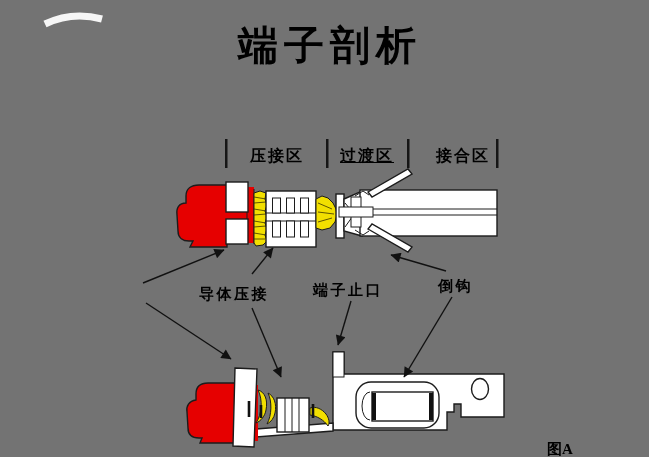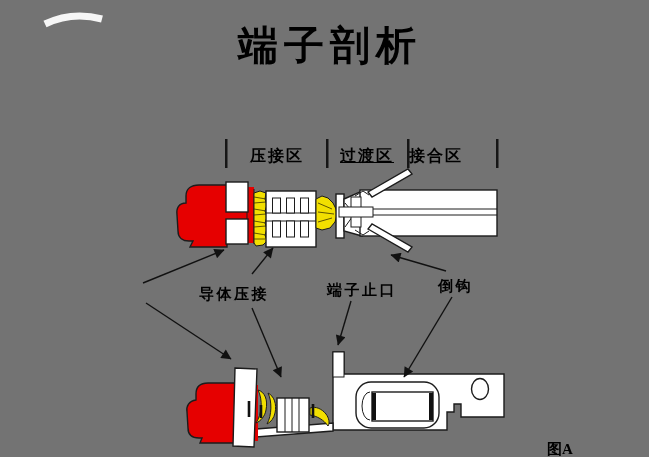--- a/index.html
+++ b/index.html
@@ -26,24 +26,24 @@
 </style>
 </head>
 <body>
 
 <div class="stage">
 
   <div class="title">端子剖析</div>
 
   <div class="zone-label" style="left:277px;">压接区</div>
   <div class="zone-label" style="left:367px;text-decoration:underline;">过渡区</div>
-  <div class="zone-label" style="left:436px;">接合区</div>
+  <div class="zone-label" style="left:463px;">接合区</div>
 
   <div class="part-label" style="left:199px;top:285px;">导体压接</div>
-  <div class="part-label" style="left:327px;top:281px;">端子止口</div>
+  <div class="part-label" style="left:313px;top:281px;">端子止口</div>
   <div class="part-label" style="left:438px;top:277px;">倒钩</div>
 
   <div class="fig-caption">图A</div>
 
   <svg class="diagram" width="649" height="457" viewBox="0 0 649 457">
     <defs>
       <marker id="ah" viewBox="0 0 10 10" refX="9.5" refY="5" markerWidth="13" markerHeight="10" orient="auto" markerUnits="userSpaceOnUse">
         <path d="M0,0 L10,5 L0,10 Z" fill="#111"></path>
       </marker>
     </defs>

